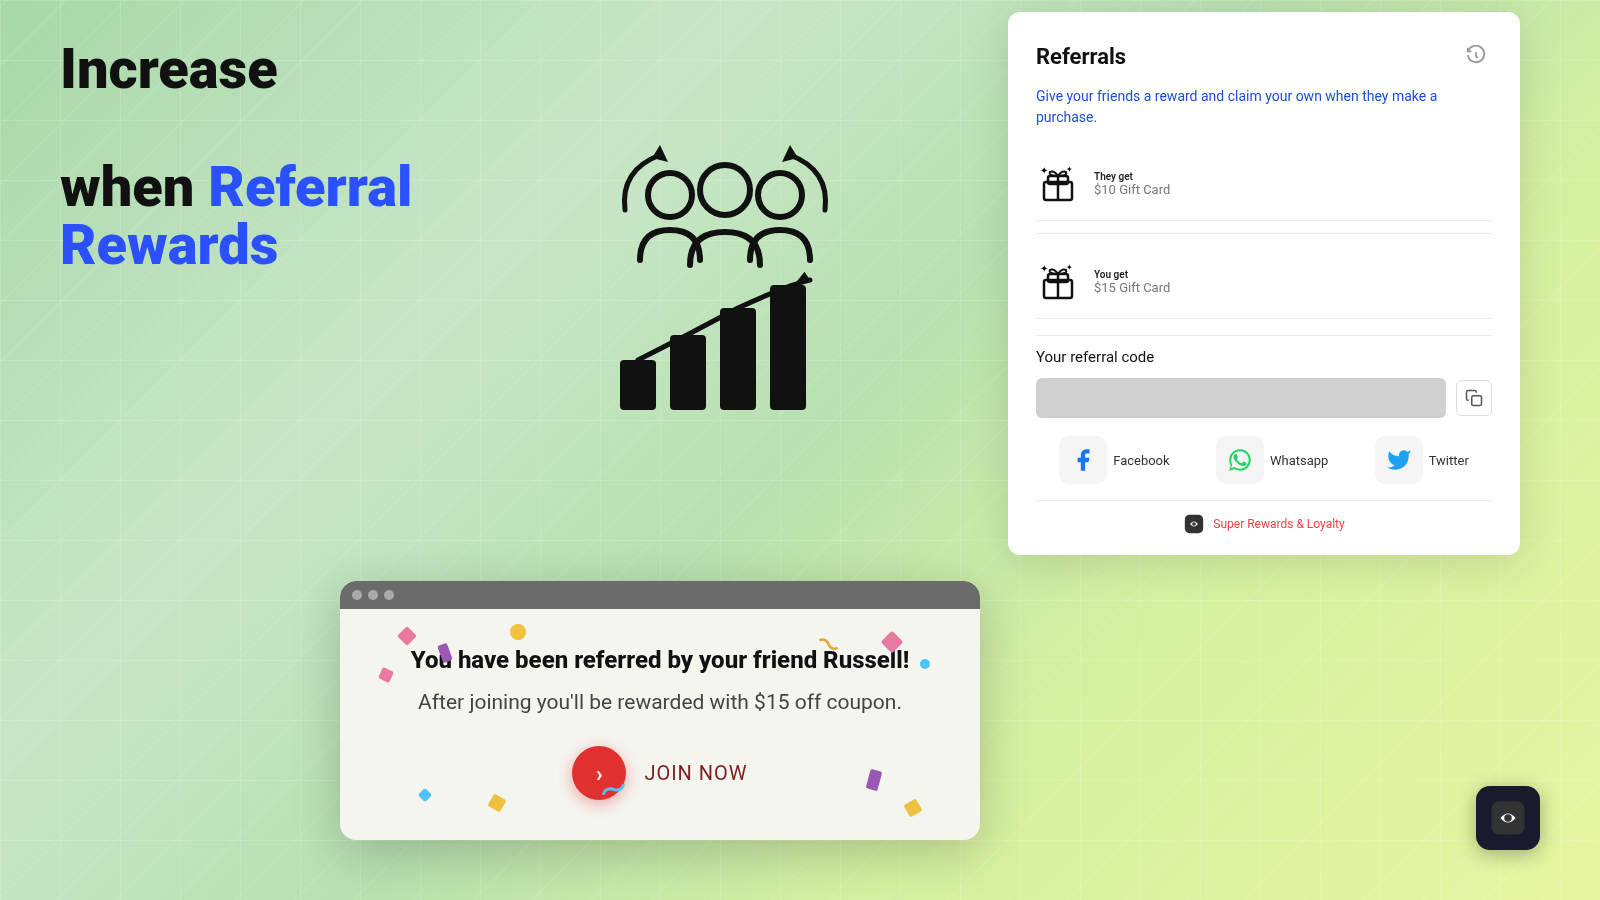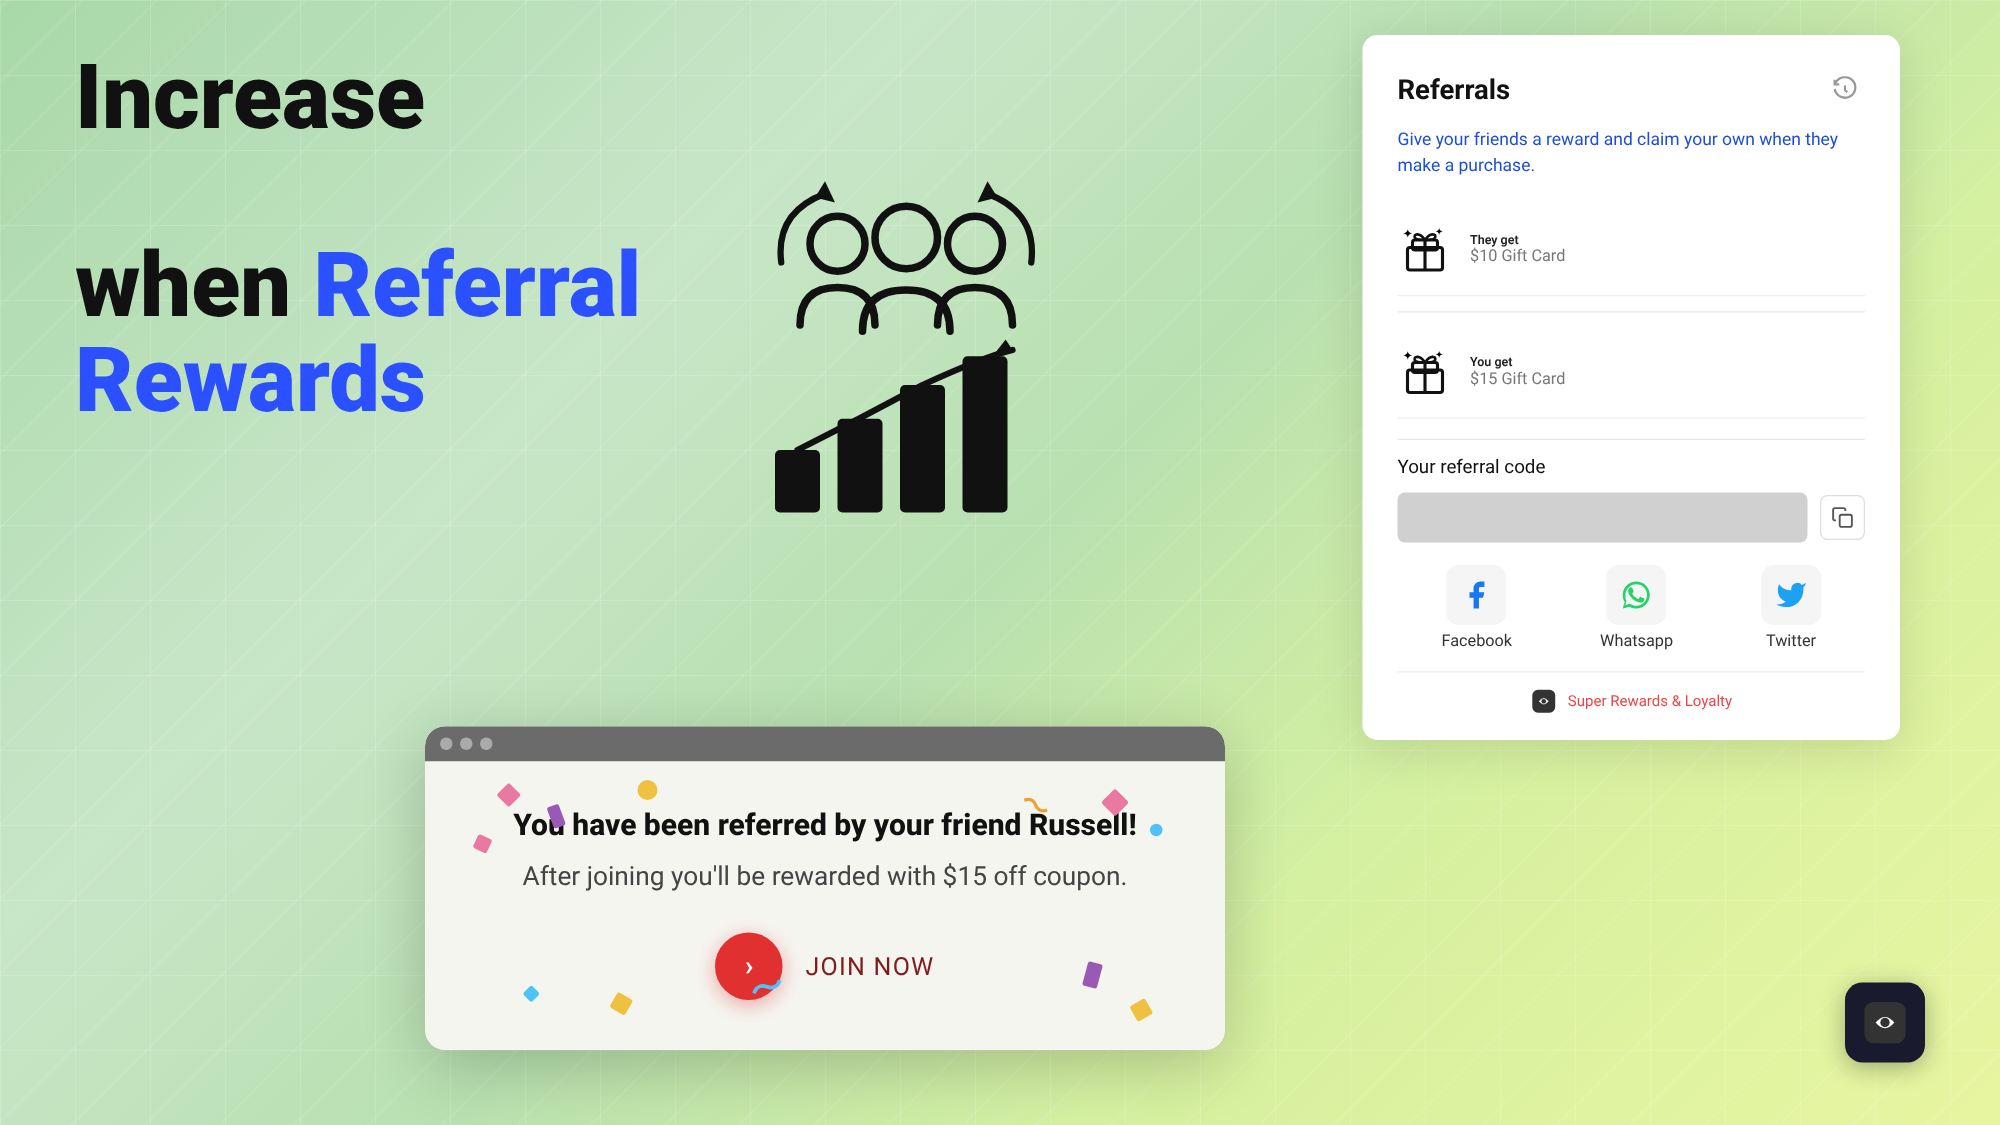--- a/index.html
+++ b/index.html
@@ -47,21 +47,21 @@
 
     
     .hero-text {
       position: absolute;
       top: 40px;
       left: 60px;
       width: 520px;
     }
 
     .hero-title {
-      font-size: 72px;
+      font-size: 56px;
       font-weight: 900;
       line-height: 1.05;
       color: #111;
     }
 
     .hero-title .highlight {
       color: #2b50ff;
     }
 
     
@@ -69,23 +69,23 @@
       position: absolute;
       top: 120px;
       left: 580px;
       width: 300px;
       height: 300px;
     }
 
     
     .referral-panel {
       position: absolute;
-      top: 28px;
+      top: 12px;
       right: 80px;
-      width: 430px;
+      width: 512px;
       background: #fff;
       border-radius: 12px;
       padding: 28px 28px 20px 28px;
       box-shadow: 0 8px 40px rgba(0,0,0,0.12);
     }
 
     .panel-header {
       display: flex;
       justify-content: space-between;
       align-items: center;
@@ -192,21 +192,21 @@
     }
 
     .share-buttons {
       display: flex;
       justify-content: space-around;
       margin-bottom: 16px;
     }
 
     .share-btn {
       display: flex;
-      flex-direction: column;
+      flex-direction: row;
       align-items: center;
       gap: 6px;
       cursor: pointer;
     }
 
     .share-btn-icon {
       width: 48px;
       height: 48px;
       background: #f5f5f5;
       border-radius: 10px;

